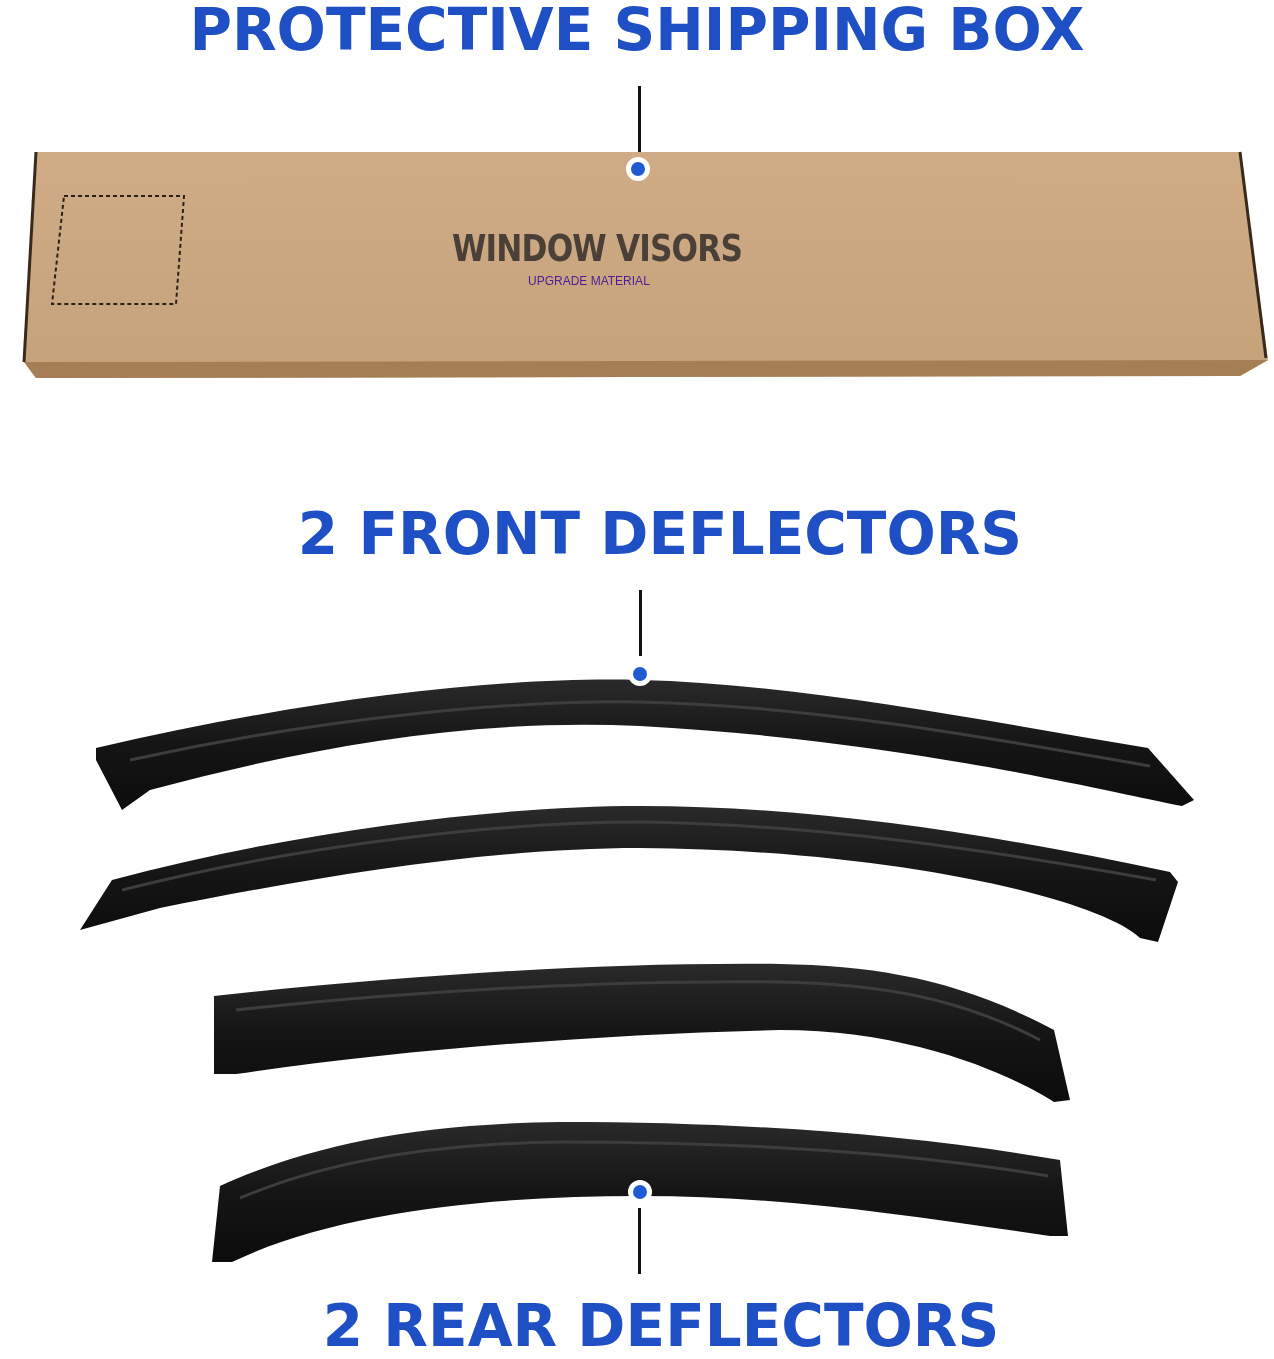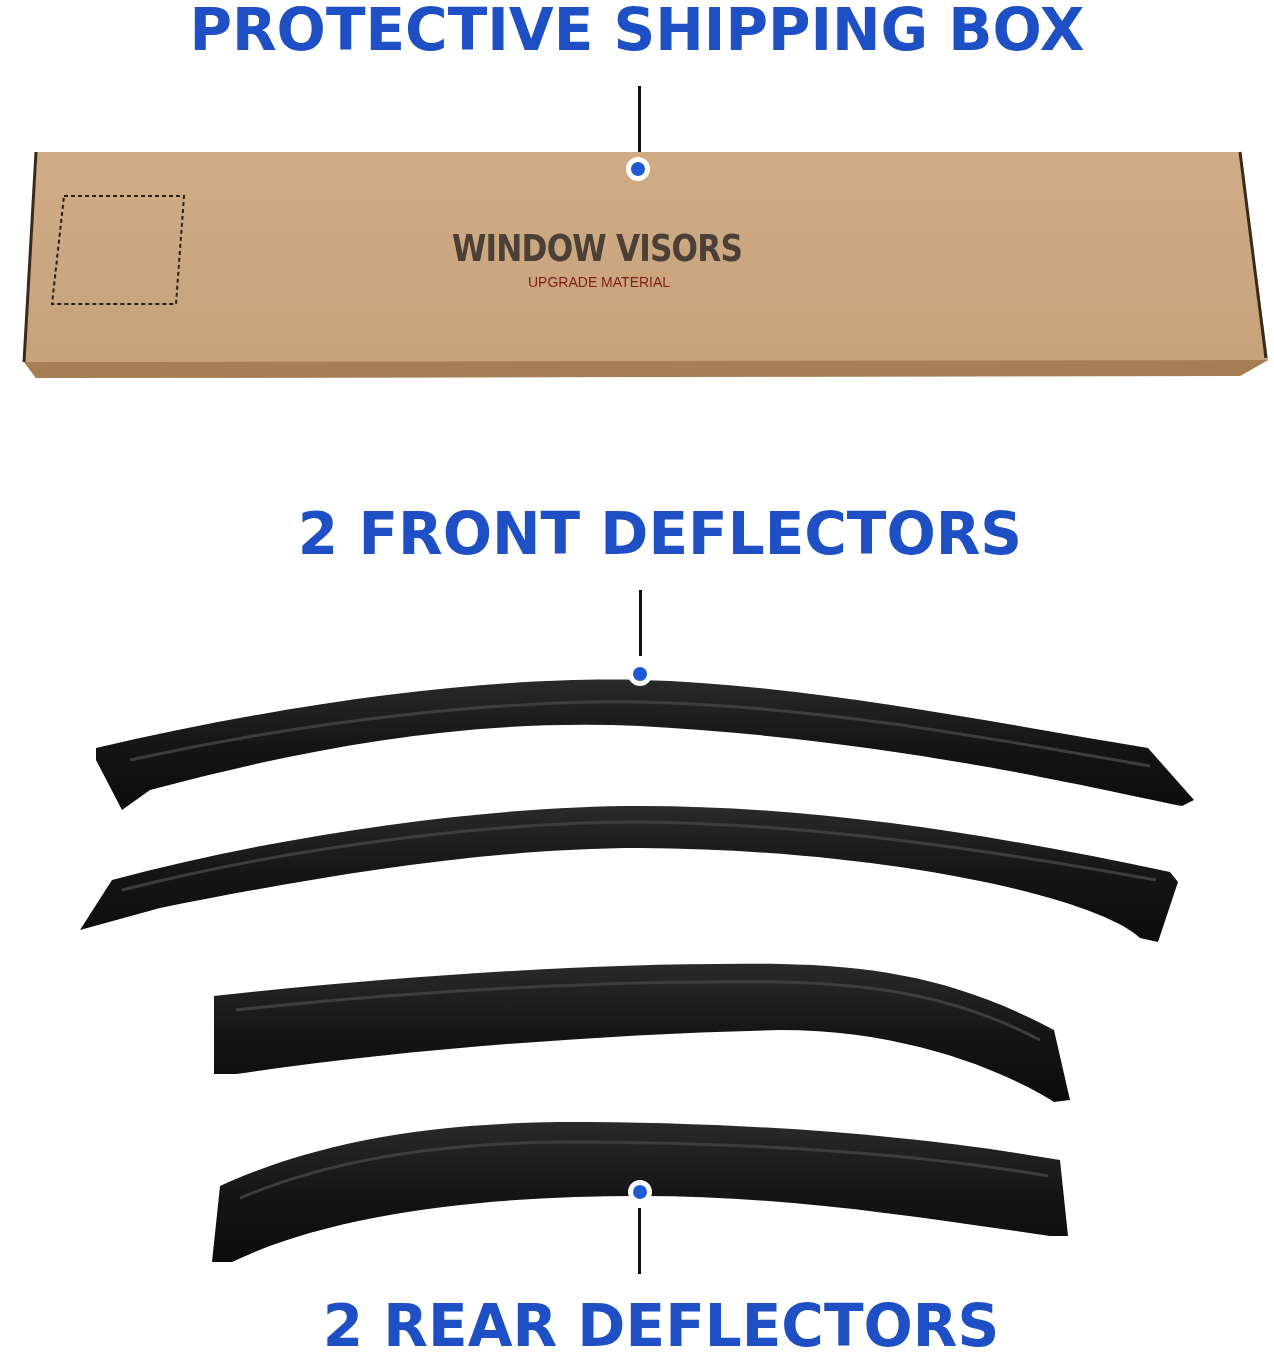--- a/index.html
+++ b/index.html
@@ -5,21 +5,21 @@
   html, body { margin:0; padding:0; background:#ffffff; }
   body { width:1274px; height:1359px; position:relative; overflow:hidden; font-family:"Liberation Sans", sans-serif; }
   .heading { position:absolute; left:0; width:1274px; text-align:center; font-weight:700; color:#1f4fc4; font-family:"DejaVu Sans", sans-serif; letter-spacing:0px; white-space:nowrap; }
   .h1 { top:-2px; font-size:58px; line-height:64px; }
   .h2 { top:502px; font-size:58px; line-height:64px;margin-left:23px; }
   .h3 { top:1294px; font-size:58px; line-height:64px;padding-left:24px; }
   .leader { position:absolute; width:3px; background:#111; }
   .dot { position:absolute; width:14px; height:14px; border-radius:50%; background:#1f5bd0; border:5px solid #fff; box-sizing:content-box; }
   svg { position:absolute; left:0; top:0; }
   .box-title { position:absolute; left:452px; top:226px; font-size:38px; font-weight:700; color:#4a4038; font-family:"DejaVu Sans", sans-serif; transform:scaleX(0.82); transform-origin:left top; letter-spacing:-1px; white-space:nowrap; }
-  .box-sub { position:absolute; left:528px; top:274px; font-size:14px; color:#7f1d1d; white-space:nowrap; }
+  .box-sub { position:absolute; left:528px; top:274px; font-size:12px; color:#4c1d95; white-space:nowrap; }
 </style>
 </head>
 <body>
 
 <div class="heading h1">PROTECTIVE SHIPPING BOX</div>
 
 <div class="leader" style="left:638px;top:86px;height:66px;"></div>
 
 <svg width="1274" height="1359">
   <defs>

